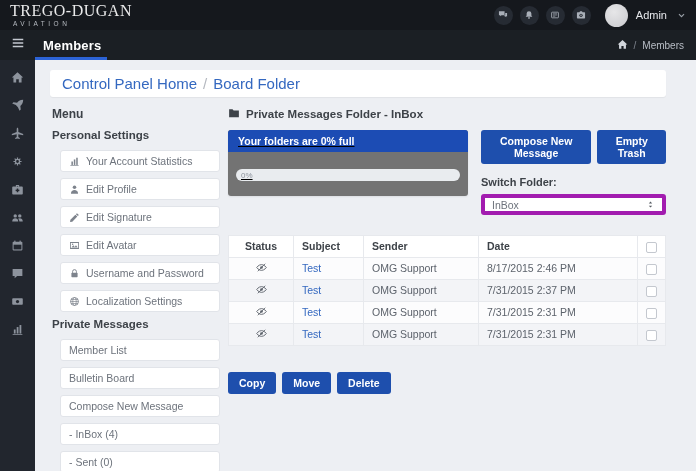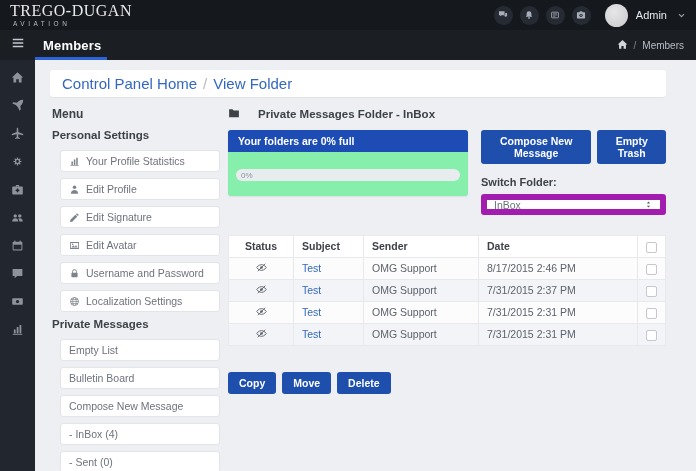--- a/index.html
+++ b/index.html
@@ -56,39 +56,39 @@
   .menu-items { padding-left:10px; display:flex; flex-direction:column; gap:6px; }
   .menu-item { background:#fff; border:1px solid #e1e4e9; border-radius:3px; padding:4px 8px;
                font-size:10.5px; color:#6d737c; display:flex; align-items:center; gap:6px;
                cursor:pointer; min-height:20px; }
   .menu-item .mi-icon { color:#7d838c; display:flex; }
   .menu-item svg { width:11px; height:11px; }
   .menu-sec-pm { margin-top:6px; }
 
   
   .main-col { flex:1; margin-left:8px; padding-top:0; }
-  .main-header { display:flex; align-items:center; gap:18px; font-size:11.5px; font-weight:bold;
+  .main-header { display:flex; align-items:center; gap:6px; font-size:11.5px; font-weight:bold;
                  color:#3d4248; margin:2px 0 9px 0; }
   .main-header svg { width:12px; height:12px; color:#3d4248; }
 
   .main-row { display:flex; align-items:flex-start; gap:13px; }
-  .usage-card { width:240px; flex:none; background:#86efac; border-radius:3px; overflow:hidden;
-                box-shadow:0 1px 2px rgba(0,0,0,.07); }
+  .usage-card { width:240px; flex:none; background:#737373; border-radius:3px; overflow:hidden;
+                box-shadow:0 1px 2px rgba(0,0,0,.07);text-decoration:underline; }
   .usage-header { background:#1c4cb4; color:#fff; font-size:10.5px; font-weight:bold; padding:5px 10px; }
   .usage-body { padding:17px 8px 15px 8px; }
   .progress { height:12px; background:#e9ecef; border-radius:6px; display:flex; align-items:center;
               padding-left:5px; font-size:8px; color:#8d939d; position:relative; overflow:hidden; }
   .progress-fill { position:absolute; left:0; top:0; bottom:0; width:0; background:#1e4fad; }
 
   .right-col { flex:1; }
   .btn-row { display:flex; gap:6px; }
   .btn { background:#1e4fad; color:#fff; font-size:10.5px; font-weight:bold; padding:5px 11px;
          border:none; border-radius:3px; cursor:pointer; font-family:inherit; }
   .switch-label { font-size:11px; font-weight:bold; color:#3d4248; margin:12px 0 6px; }
-  .select { background:#fff; border:6px solid #a21caf; border-radius:3px; height:21px; display:flex;
+  .select { background:#fff; border:4px solid #a21caf; border-radius:3px; height:21px; display:flex;
             align-items:center; justify-content:space-between; padding:0 7px; font-size:10.5px;
             color:#6d737c; cursor:pointer; }
   .select svg { width:9px; height:9px; color:#555a61; }
 
   
   .table-wrap { margin-top:20px; }
   table { width:100%; border-collapse:collapse; background:#ec4899; font-size:10.5px; }
   th, td { border:1px solid #e7e9ed; padding:4px 8px; text-align:left; }
   th { font-weight:bold; color:#3d4248; background:#fff; }
   tbody tr:nth-child(odd)  td { background:#fcfcfd; }
@@ -235,40 +235,40 @@
           <rect x="10.5" y="2.5" width="2.2" height="10.5"></rect>
         </svg>
       </span>
   </aside>
 
   <div class="content">
 
     <div class="crumb-card">
       <span class="crumb-link">Control Panel Home</span>
       <span class="crumb-sep">/</span>
-      <span class="crumb-link">View Folder</span>
+      <span class="crumb-link">Board Folder</span>
     </div>
 
     <div class="cols">
 
       <div class="menu-col">
         <div class="menu-title">Menu</div>
 
         <div class="menu-heading">Personal Settings</div>
         <div class="menu-items">
           <div class="menu-item">
             <span class="mi-icon">
                 <svg viewBox="0 0 16 16" fill="currentColor">
                   <path d="M2 13.5h12v1H2z"></path>
                   <rect x="3.5" y="8" width="2.2" height="5"></rect>
                   <rect x="7" y="5" width="2.2" height="8"></rect>
                   <rect x="10.5" y="2.5" width="2.2" height="10.5"></rect>
                 </svg>
               </span>
-            <span>Your Profile Statistics</span>
+            <span>Your Account Statistics</span>
           </div>
           <div class="menu-item">
             <span class="mi-icon">
                 <svg viewBox="0 0 16 16" fill="currentColor">
                   <circle cx="8" cy="4.8" r="2.6"></circle>
                   <path d="M2.8 14c0-3.4 2.3-5.2 5.2-5.2s5.2 1.8 5.2 5.2z"></path>
                 </svg>
               </span>
             <span>Edit Profile</span>
           </div>
@@ -307,21 +307,21 @@
                   <path d="M2.2 8h11.6M3 5h10M3 11h10" stroke-width="1"></path>
                 </svg>
               </span>
             <span>Localization Settings</span>
           </div>
         </div>
 
         <div class="menu-heading menu-sec-pm">Private Messages</div>
         <div class="menu-items">
           <div class="menu-item">
-            <span>Empty List</span>
+            <span>Member List</span>
           </div>
           <div class="menu-item">
             <span>Bulletin Board</span>
           </div>
           <div class="menu-item">
             <span>Compose New Message</span>
           </div>
           <div class="menu-item">
             <span>- InBox (4)</span>
           </div>

